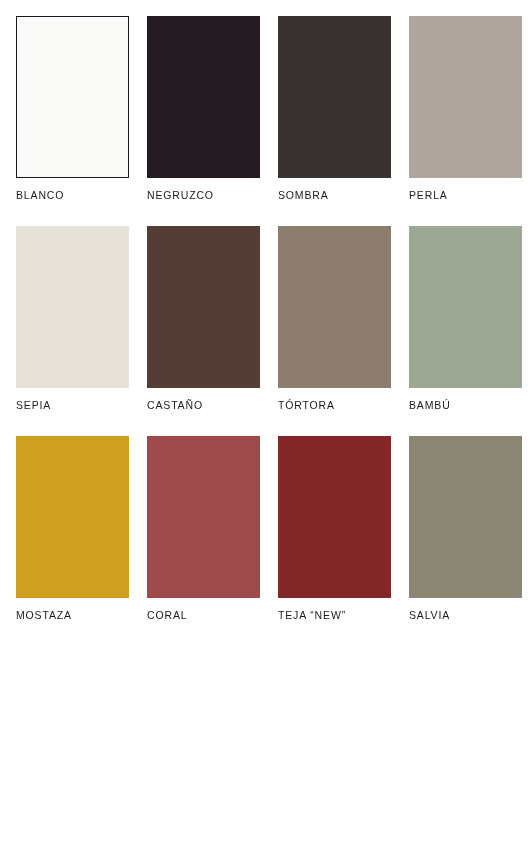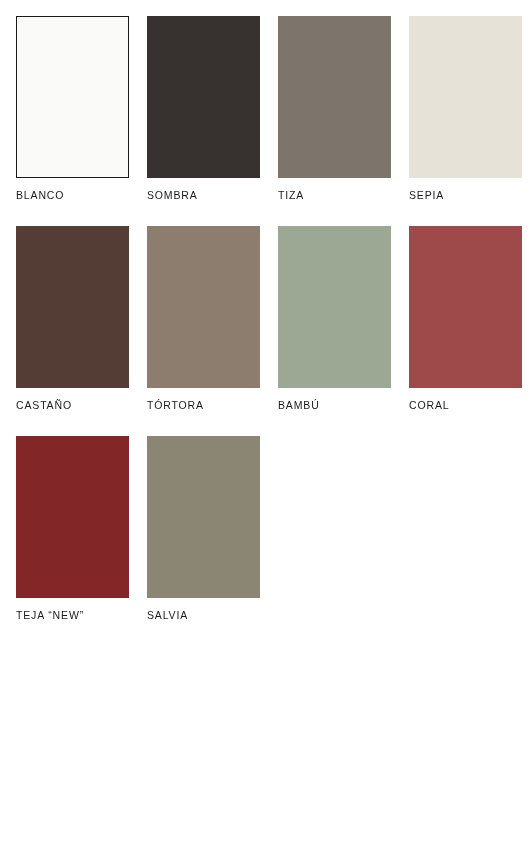--- a/index.html
+++ b/index.html
@@ -69,44 +69,52 @@
 </head>
 <body style="background: rgb(255, 255, 255);">
 
 <div id="palette-sheet">
   <div class="swatch-grid">
       <div class="swatch-cell">
         <div class="swatch-chip bordered" style="background: rgb(250, 250, 248); border-color: rgb(26, 26, 26);"></div>
         <span class="swatch-label">BLANCO</span>
       </div>
       <div class="swatch-cell">
+        <div class="swatch-chip" style="background: rgb(37, 27, 34);"></div>
+        <span class="swatch-label">NEGRUZCO</span>
+      </div>
+      <div class="swatch-cell">
         <div class="swatch-chip" style="background: rgb(55, 50, 48);"></div>
         <span class="swatch-label">SOMBRA</span>
       </div>
       <div class="swatch-cell">
-        <div class="swatch-chip" style="background: rgb(125, 116, 108);"></div>
-        <span class="swatch-label">TIZA</span>
+        <div class="swatch-chip" style="background: rgb(174, 166, 157);"></div>
+        <span class="swatch-label">PERLA</span>
       </div>
       <div class="swatch-cell">
         <div class="swatch-chip" style="background: rgb(230, 226, 216);"></div>
         <span class="swatch-label">SEPIA</span>
       </div>
       <div class="swatch-cell">
         <div class="swatch-chip" style="background: rgb(84, 61, 53);"></div>
         <span class="swatch-label">CASTAÑO</span>
       </div>
       <div class="swatch-cell">
         <div class="swatch-chip" style="background: rgb(141, 125, 111);"></div>
         <span class="swatch-label">TÓRTORA</span>
       </div>
       <div class="swatch-cell">
         <div class="swatch-chip" style="background: rgb(156, 168, 148);"></div>
         <span class="swatch-label">BAMBÚ</span>
       </div>
       <div class="swatch-cell">
+        <div class="swatch-chip" style="background: rgb(207, 160, 31);"></div>
+        <span class="swatch-label">MOSTAZA</span>
+      </div>
+      <div class="swatch-cell">
         <div class="swatch-chip" style="background: rgb(158, 74, 74);"></div>
         <span class="swatch-label">CORAL</span>
       </div>
       <div class="swatch-cell">
         <div class="swatch-chip" style="background: rgb(130, 38, 40);"></div>
         <span class="swatch-label">TEJA “NEW”</span>
       </div>
       <div class="swatch-cell">
         <div class="swatch-chip" style="background: rgb(138, 134, 115);"></div>
         <span class="swatch-label">SALVIA</span>

